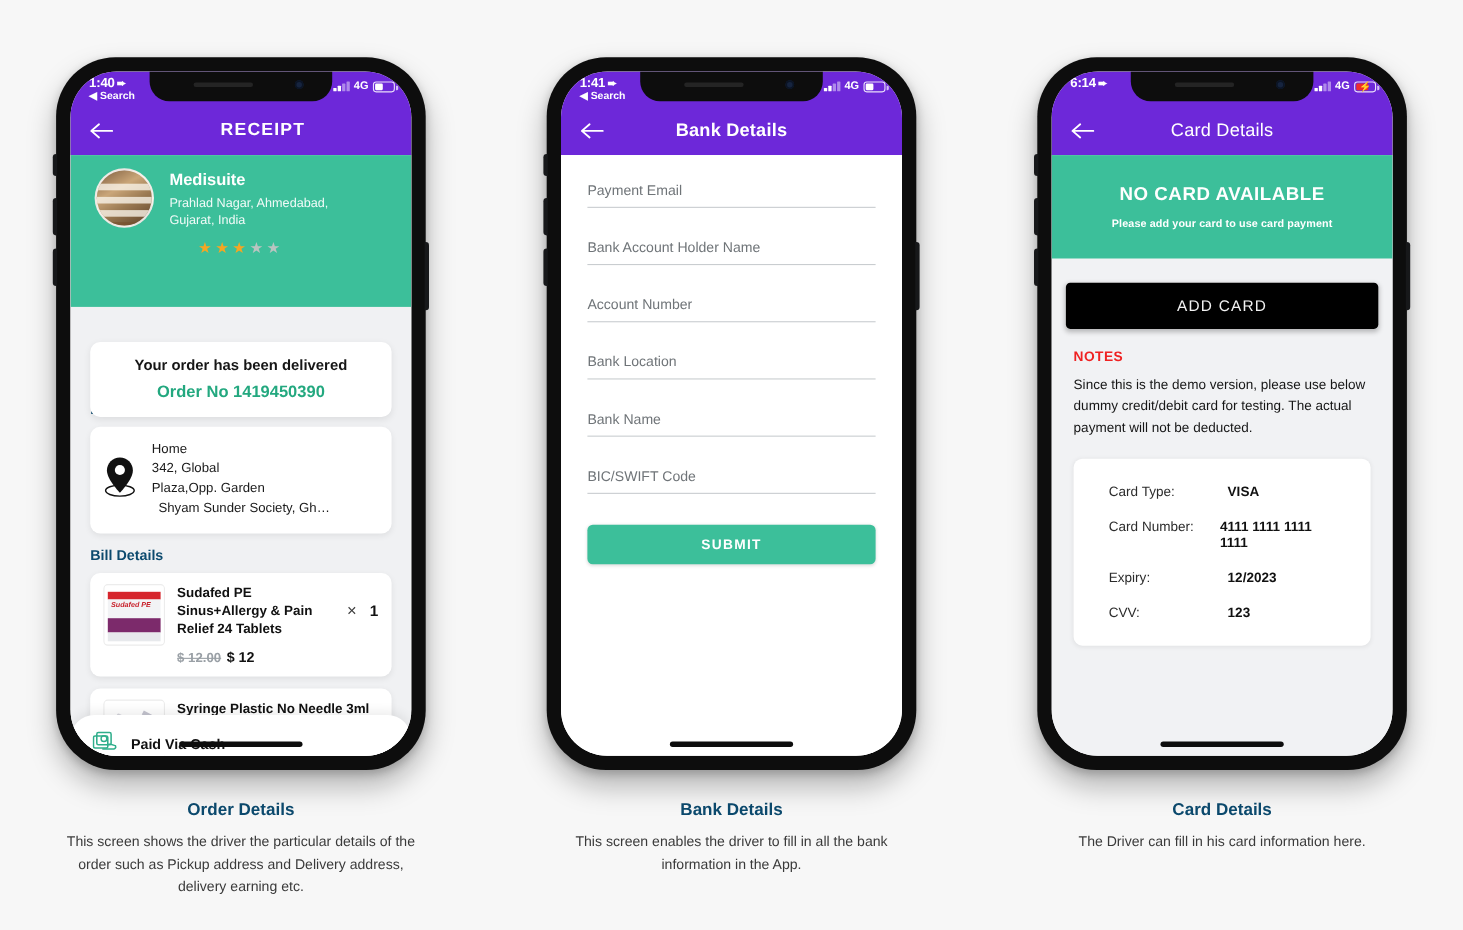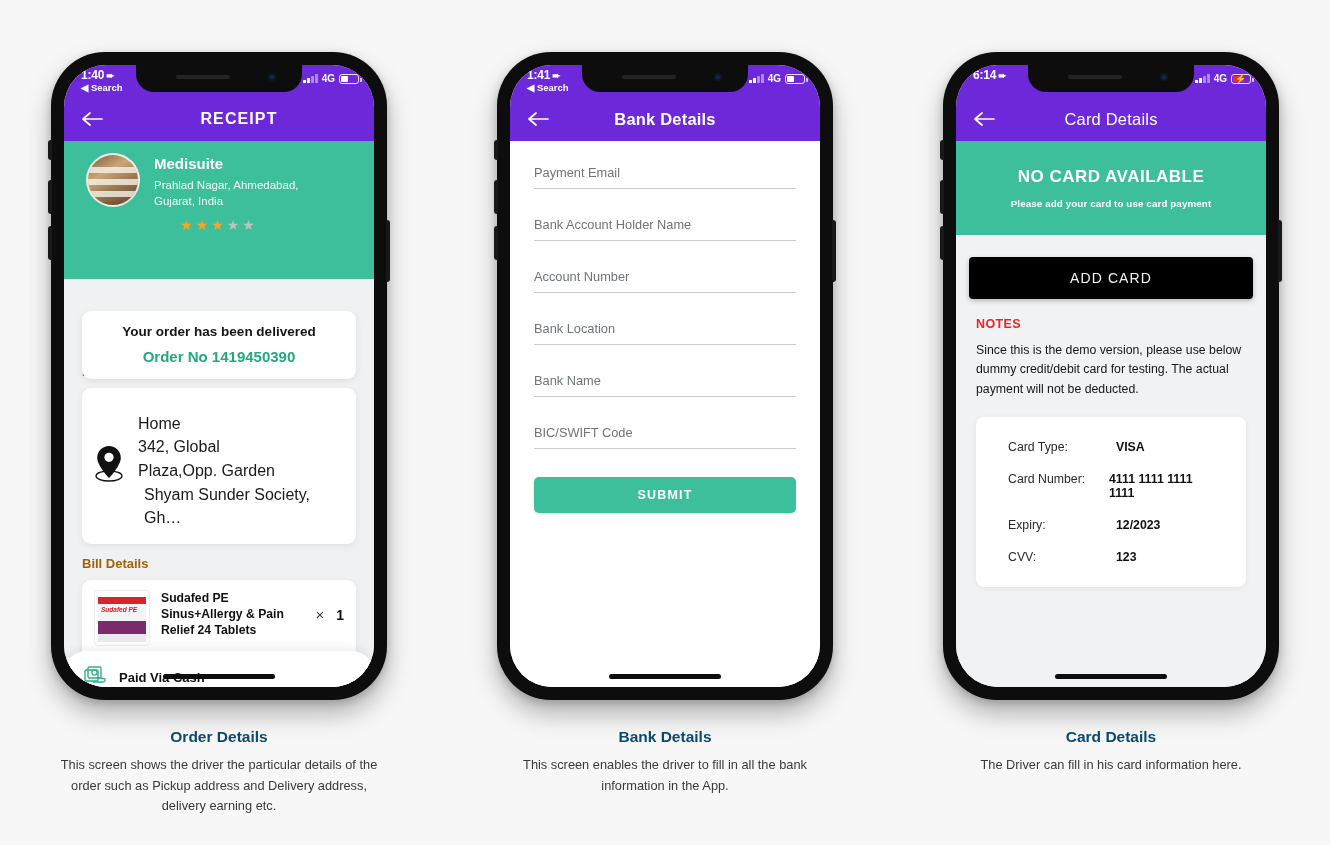--- a/index.html
+++ b/index.html
@@ -174,28 +174,28 @@
     position: absolute; left: 18px; right: 18px; top: 170px;
     background: #fff; border-radius: 9px;
     box-shadow: 0 2px 7px rgba(0,0,0,0.08);
     padding: 13px 10px 14px; text-align: center; z-index: 5;
   }
   .rc-card .line1 { font-size: 13.5px; font-weight: bold; color: #161616; }
   .rc-card .line2 { font-size: 15px; font-weight: bold; color: #23a87f; margin-top: 9px; }
 
   .rc-scroll { padding: 62px 18px 0; }
   .rc-date { text-align: center; font-size: 9.8px; color: #8a8f94; letter-spacing: 0.45px; }
-  .sec-title { font-size: 13px; font-weight: bold; color: #a16207; margin: 12px 0 9px; }
+  .sec-title { font-size: 13px; font-weight: bold; color: #0c4a6e; margin: 12px 0 9px; }
   .addr-card {
     background: #fff; border-radius: 9px;
     box-shadow: 0 2px 6px rgba(0,0,0,0.07);
     padding: 12px 12px 14px; display: flex; gap: 14px; align-items: center;
   }
   .pin { flex: 0 0 auto; width: 30px; }
-  .addr-lines { font-size: 16px; line-height: 1.48; color: #1a1a1a; margin-top: 12px; }
+  .addr-lines { font-size: 12px; line-height: 1.48; color: #1a1a1a; }
   .addr-lines .ind { padding-left: 6px; }
 
   .item-card {
     background: #fff; border-radius: 9px;
     box-shadow: 0 2px 6px rgba(0,0,0,0.07);
     padding: 10px 12px; display: flex; align-items: flex-start; gap: 11px;
     margin-bottom: 11px; position: relative;
   }
   .item-thumb {
     width: 56px; height: 56px; flex: 0 0 auto;

